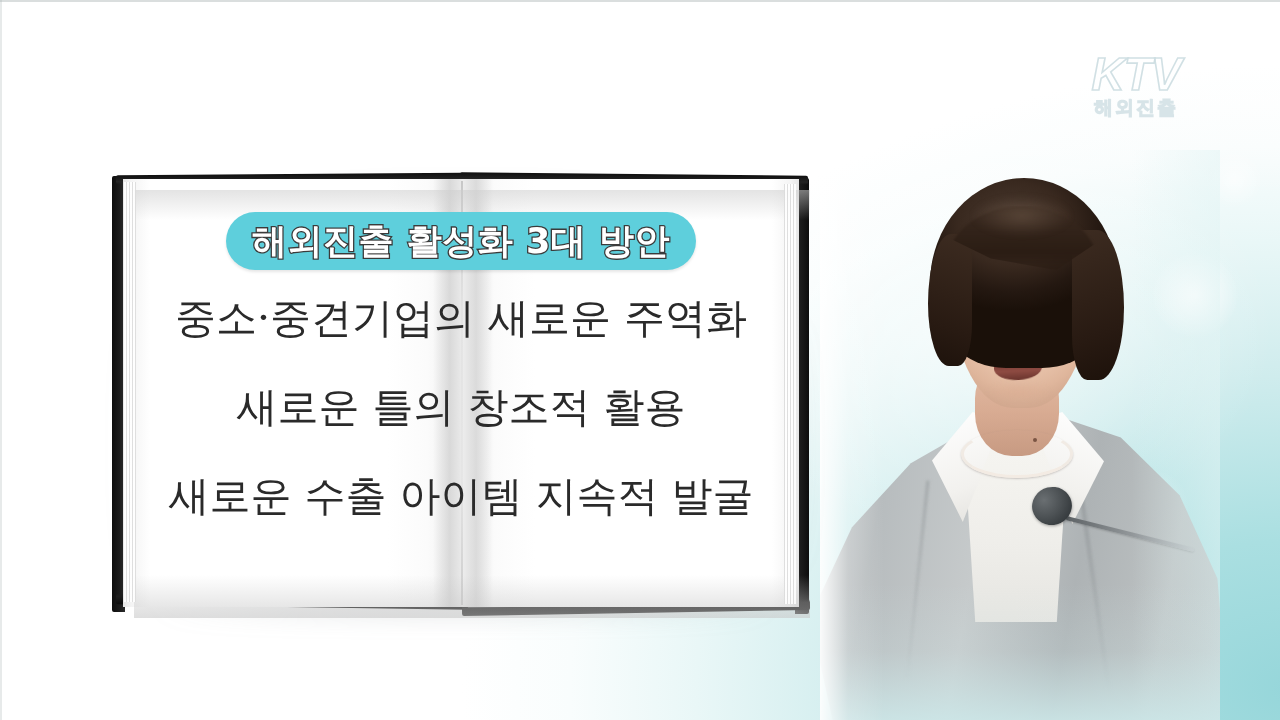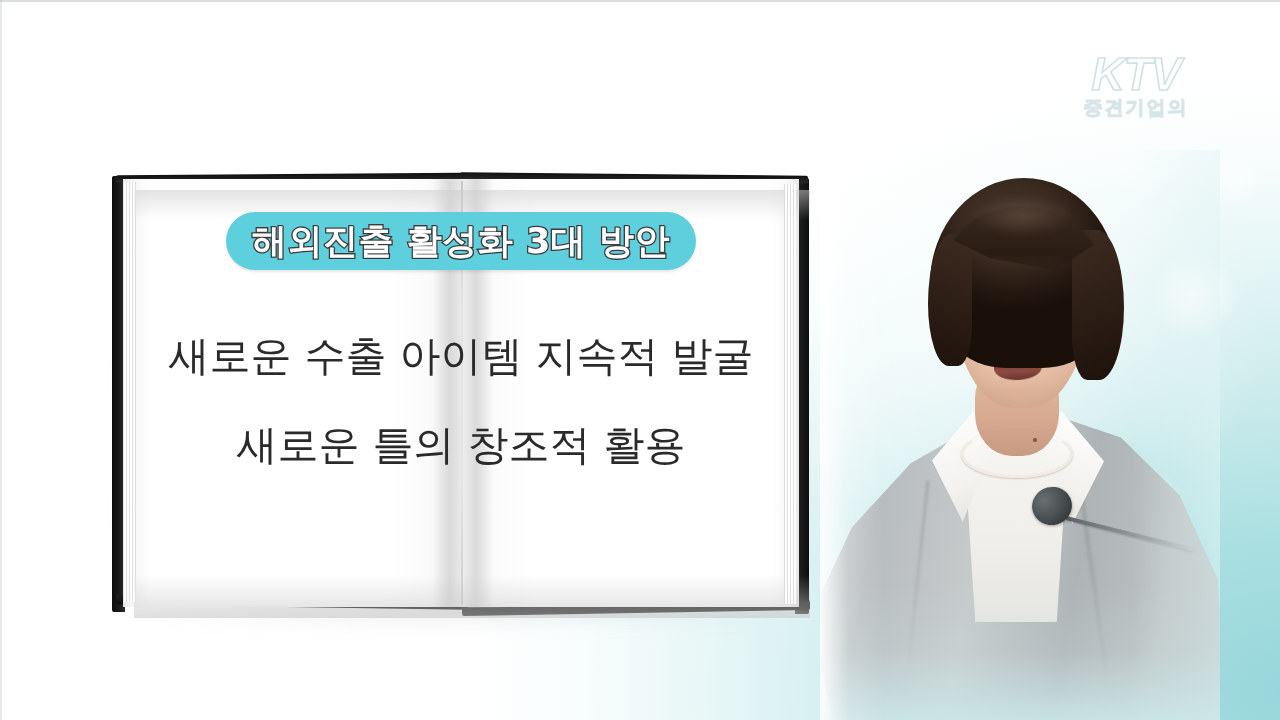--- a/index.html
+++ b/index.html
@@ -430,24 +430,25 @@
       <div class="curl-bot"></div>
     </div>
     <div class="edge-l"></div>
     <div class="edge-r"></div>
 
     <div class="content">
       <div id="title-pill">
         <span id="title-text">해외진출 활성화 3대 방안</span>
       </div>
       <div class="lines">
+        <div class="line l1">중소·중견기업의 새로운 주역화</div>
+        <div class="line l3">새로운 틀의 창조적 활용</div>
         <div class="line l2">새로운 수출 아이템 지속적 발굴</div>
-        <div class="line l3">새로운 틀의 창조적 활용</div>
       </div>
     </div>
   </div>
 
   <div id="watermark">
     <div id="wm-ktv">KTV</div>
-    <div id="wm-sub">중견기업의</div>
+    <div id="wm-sub">해외진출</div>
   </div>
 
 </div>
 
 </body></html>

